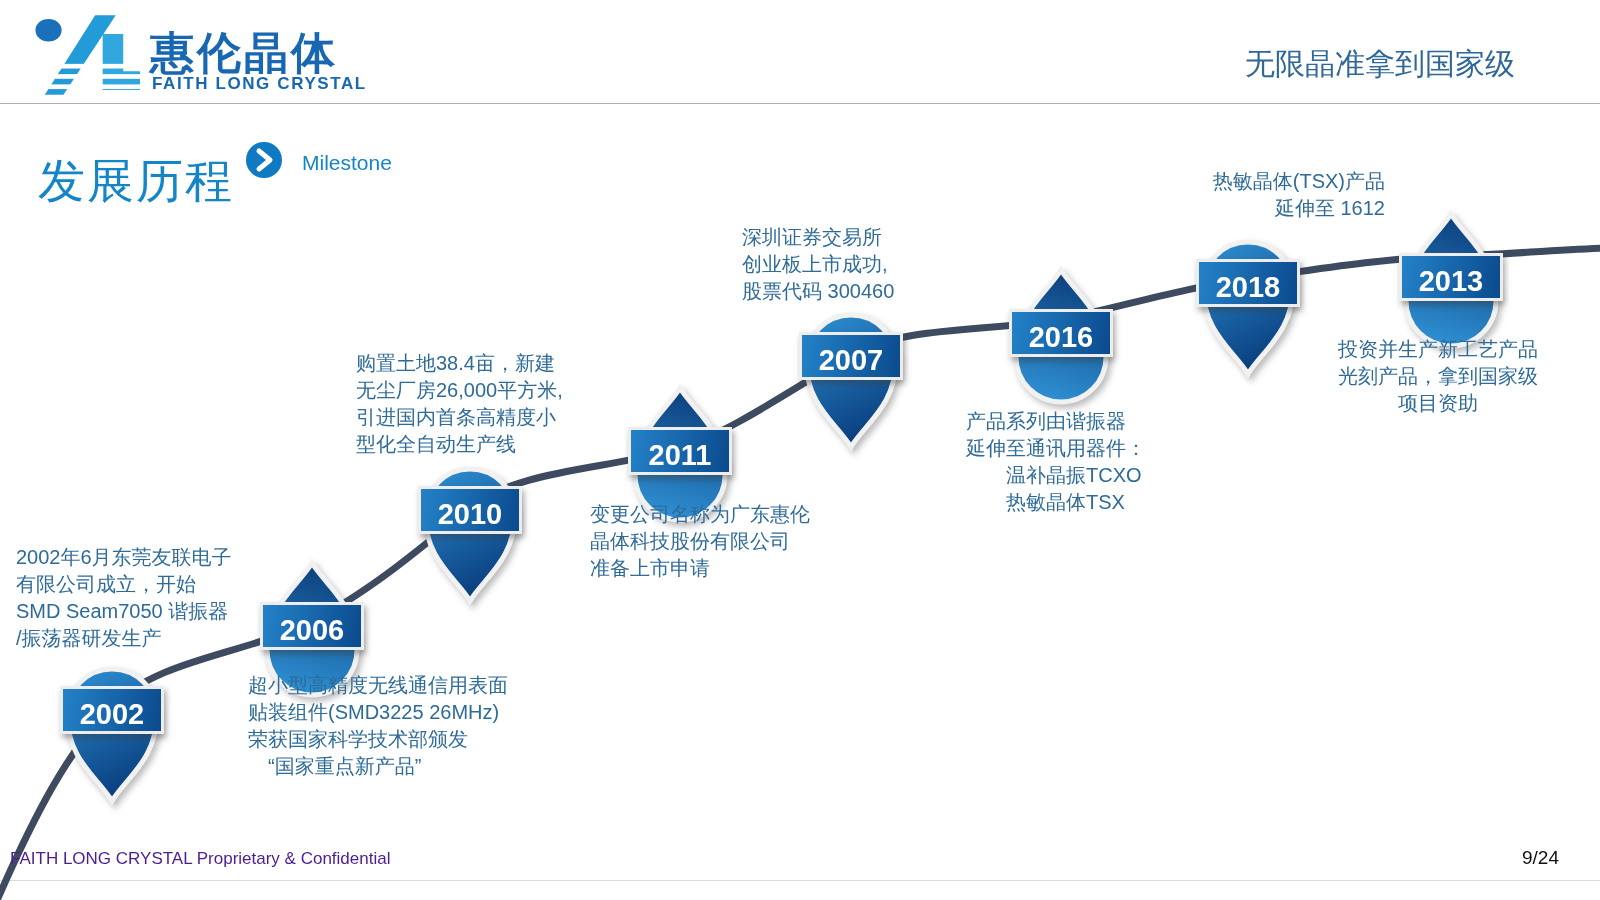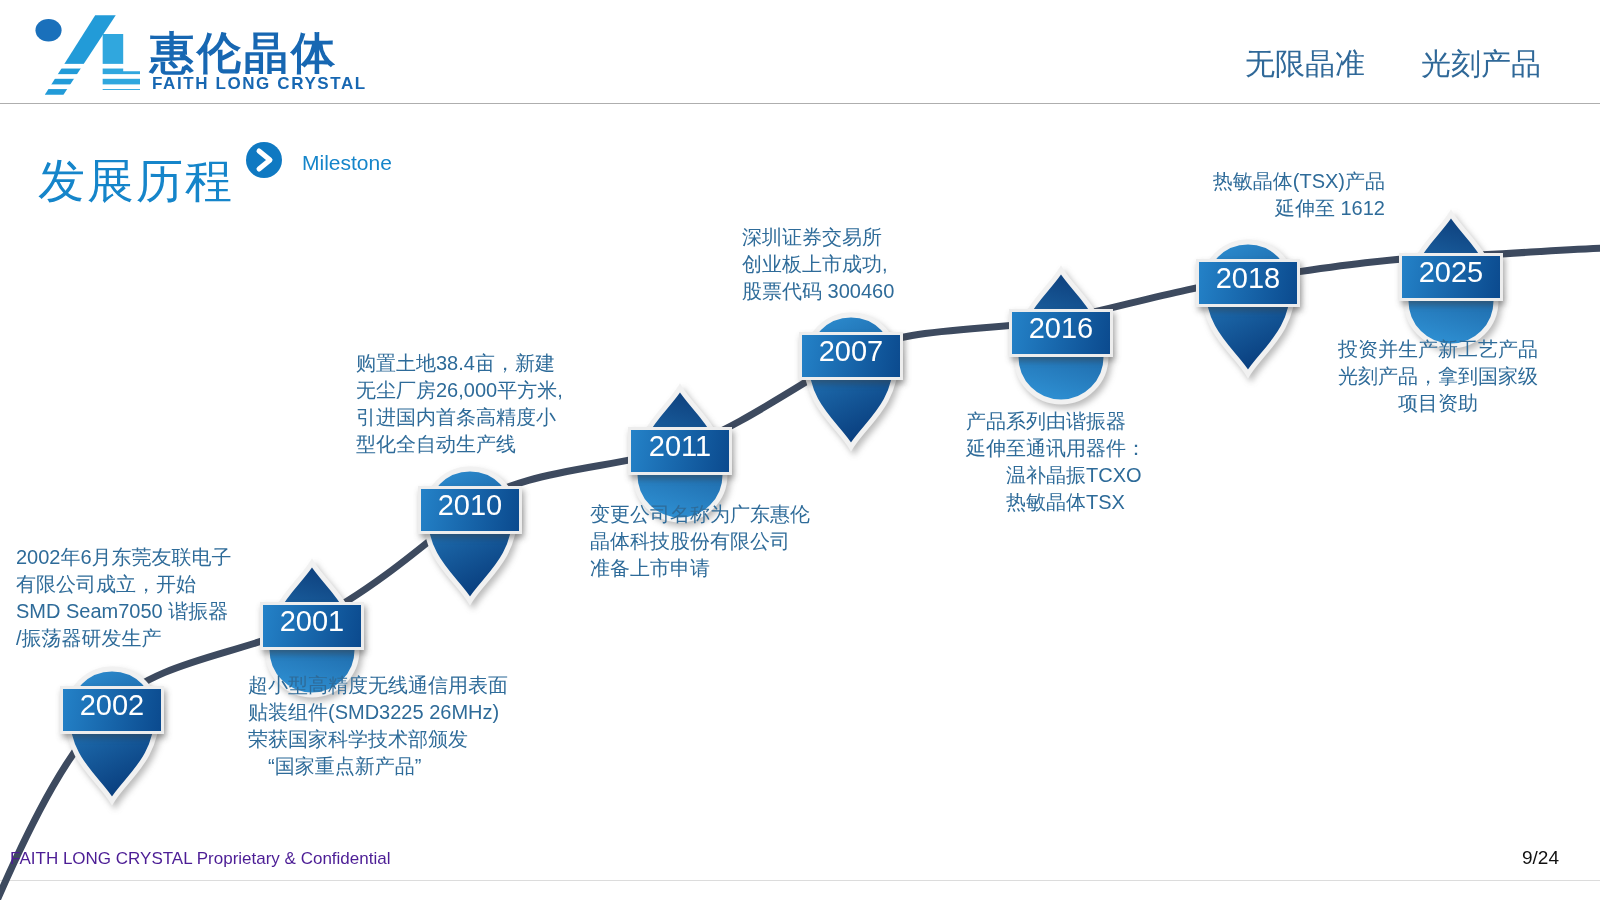--- a/index.html
+++ b/index.html
@@ -7,42 +7,42 @@
     width:1600px;height:900px;position:relative;overflow:hidden;
     background:#ffffff;font-family:"Liberation Sans","DejaVu Sans",sans-serif;
   }
   .abs{position:absolute;}
 
   
   .logo-icon{left:28px;top:12px;width:112px;height:86px;}
   .logo-cn{left:150px;top:24px;font-size:44px;font-weight:700;color:#1767b2;letter-spacing:3px;}
   .logo-en{left:152px;top:74px;font-size:17px;font-weight:700;color:#1767b2;letter-spacing:1.6px;}
   .slogan{left:1245px;top:44px;font-size:30px;color:#2f6898;}
-  .slogan span{margin-right:56px;}
+  .slogan span{}
   .slogan span:last-child{margin-right:0;}
   .header-divider{left:0;top:103px;width:1600px;height:1px;background:#aeaeae;}
 
   
   .title-cn{left:38px;top:130px;font-size:47px;color:#1585ca;letter-spacing:2px;margin-top:20px;}
   .chevron-circle{left:246px;top:142px;width:36px;height:36px;border-radius:50%;background:#0f79c2;}
   .chevron-circle svg{position:absolute;inset:0;}
   .title-en{left:302px;top:151px;font-size:21px;color:#1585ca;}
 
   
   .curve-svg{left:0;top:0;width:1600px;height:900px;z-index:1;}
 
   
   .marker{position:absolute;width:120px;height:150px;z-index:2;}
   .marker > svg{position:absolute;left:0;top:0;width:120px;height:150px;
     filter:drop-shadow(3px 4px 3px rgba(80,80,80,.38));}
   .banner{
     position:absolute;left:8px;width:104px;height:48px;box-sizing:border-box;
     border:3px solid #ededed;background:linear-gradient(100deg,#2482c8,#0b4a8e);
-    display:flex;align-items:flex-start;justify-content:center;
-    color:#ffffff;font-size:29px;box-shadow:2px 4px 6px rgba(60,60,60,.45);
+    display:flex;align-items:flex-end;justify-content:center;
+    color:#ffffff;font-size:29px;box-shadow:2px 4px 6px rgba(60,60,60,.45);font-weight:bold;
   }
   .marker.pin  .banner{top:30px;}
   .marker.drop .banner{top:44px;}
   .m2002{left:52px;  top:656px;}
   .m2006{left:252px; top:558px;}
   .m2010{left:410px; top:456px;}
   .m2011{left:620px; top:383px;}
   .m2015{left:791px; top:302px;}
   .m2016{left:1001px;top:265px;}
   .m2018{left:1188px;top:229px;}
@@ -85,21 +85,21 @@
   <ellipse cx="22" cy="16" rx="14" ry="12" fill="#1a70bb"></ellipse>
   <polygon points="72,0 94,0 38,85 18,85" fill="#229bd8"></polygon>
   <path d="M80,20 h22 v40 h18 v20 h-40 z" fill="#30a7de"></path>
   <rect x="0" y="52" width="120" height="5" fill="#ffffff"></rect>
   <rect x="0" y="63" width="120" height="5" fill="#ffffff"></rect>
   <rect x="0" y="74" width="120" height="5" fill="#ffffff"></rect>
 </svg>
 <div class="abs logo-cn">惠伦晶体</div>
 <div class="abs logo-en">FAITH LONG CRYSTAL</div>
 <div class="abs slogan">
-  <span>无限晶准</span><span>光刻产品</span>
+  <span>无限晶准</span><span>拿到国家级</span>
 </div>
 <div class="abs header-divider"></div>
 
 <div class="abs title-cn">发展历程</div>
 <div class="abs chevron-circle">
   <svg viewBox="0 0 36 36">
       <polyline points="13,9 24,18 13,27" fill="none" stroke="#ffffff" stroke-width="5" stroke-linecap="round" stroke-linejoin="round"></polyline>
     </svg>
 </div>
 <div class="abs title-en">Milestone</div>
@@ -123,21 +123,21 @@
     </svg>
   <div class="banner">
       <span>2002</span>
     </div>
 </div>
 <div class="marker drop m2006">
   <svg viewBox="0 0 120 150">
       <path d="M60,5 C74,28 105,47 105,92 A45,45 0 1 1 15,92 C15,47 46,28 60,5 Z" fill="url(#gdrop)" stroke="#f1f1f1" stroke-width="5"></path>
     </svg>
   <div class="banner">
-      <span>2001</span>
+      <span>2006</span>
     </div>
 </div>
 <div class="marker pin m2010">
   <svg viewBox="0 0 120 150">
       <path d="M60,145 C46,122 15,103 15,58 A45,45 0 1 1 105,58 C105,103 74,122 60,145 Z" fill="url(#gpin)" stroke="#f1f1f1" stroke-width="5"></path>
     </svg>
   <div class="banner">
       <span>2010</span>
     </div>
 </div>
@@ -171,21 +171,21 @@
     </svg>
   <div class="banner">
       <span>2018</span>
     </div>
 </div>
 <div class="marker drop m2019">
   <svg viewBox="0 0 120 150">
       <path d="M60,5 C74,28 105,47 105,92 A45,45 0 1 1 15,92 C15,47 46,28 60,5 Z" fill="url(#gdrop)" stroke="#f1f1f1" stroke-width="5"></path>
     </svg>
   <div class="banner">
-      <span>2025</span>
+      <span>2013</span>
     </div>
 </div>
 
 <div class="note n2002">2002年6月东莞友联电子
 有限公司成立，开始
 SMD Seam7050 谐振器
 /振荡器研发生产</div>
 <div class="note n2006">超小型高精度无线通信用表面
 贴装组件(SMD3225 26MHz)
 荣获国家科学技术部颁发

